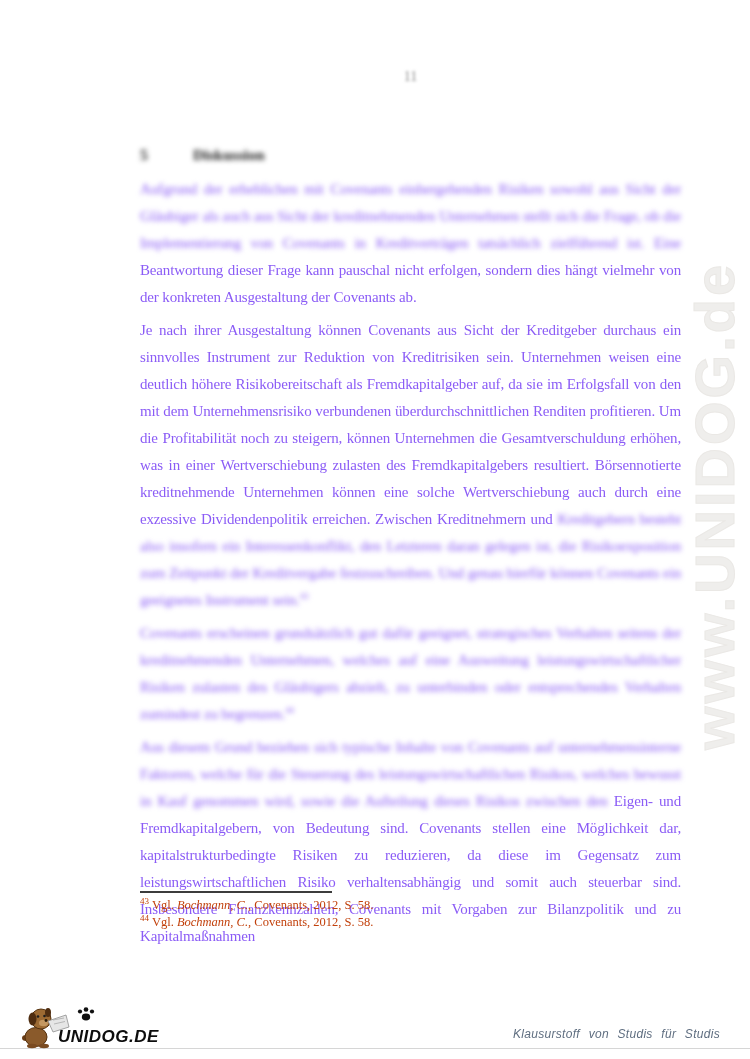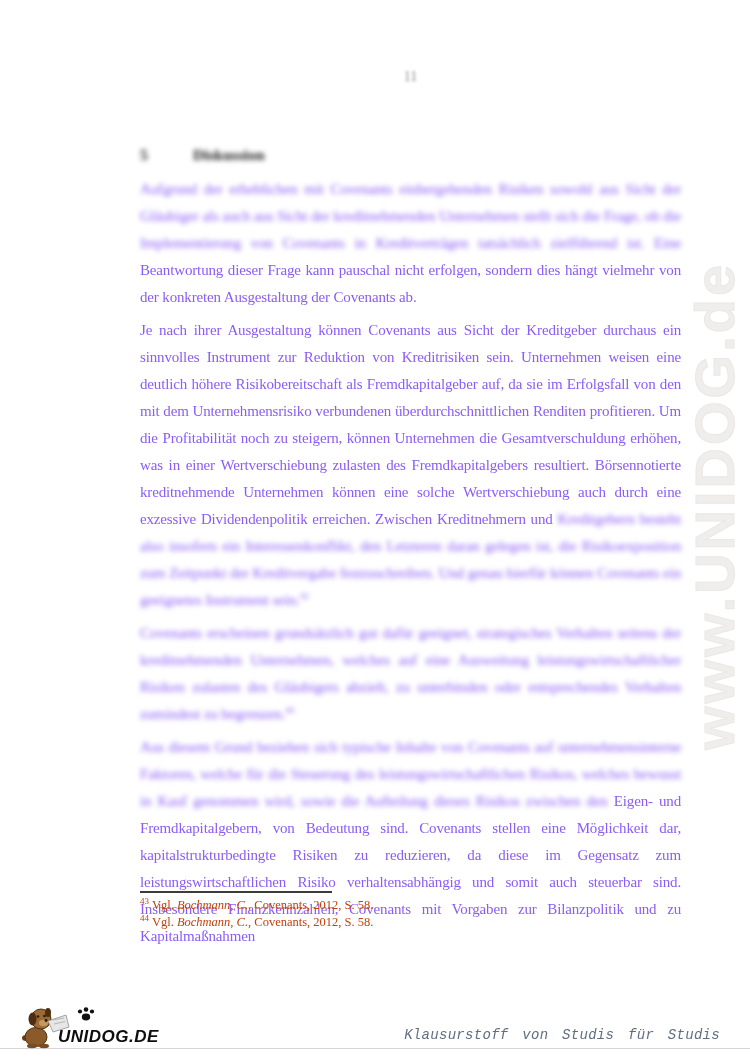--- a/index.html
+++ b/index.html
@@ -54,22 +54,22 @@
 
   .logo{position:absolute;left:20px;top:1004px;z-index:2;}
   .logo text{
     font-family:"Liberation Sans", sans-serif;
     font-weight:bold;font-style:italic;
     font-size:17px;letter-spacing:0.5px;fill:#0d0d0d;
   }
 
   .tagline{
     position:absolute;top:1027px;right:30px;
-    font-family:Liberation Mono, monospace;
-    font-style:italic;font-size:14px;letter-spacing:0.3px;
+    font-family:Liberation Sans, sans-serif;
+    font-style:italic;font-size:12px;letter-spacing:0.3px;
     word-spacing:5px;color:#5f6e80;z-index:2;
   }
 
   .bottom-rule{
     position:absolute;left:0;top:1048px;width:750px;height:1px;
     background:#d6d6d6;z-index:1;
   }
 </style>
 </head>
 <body>

